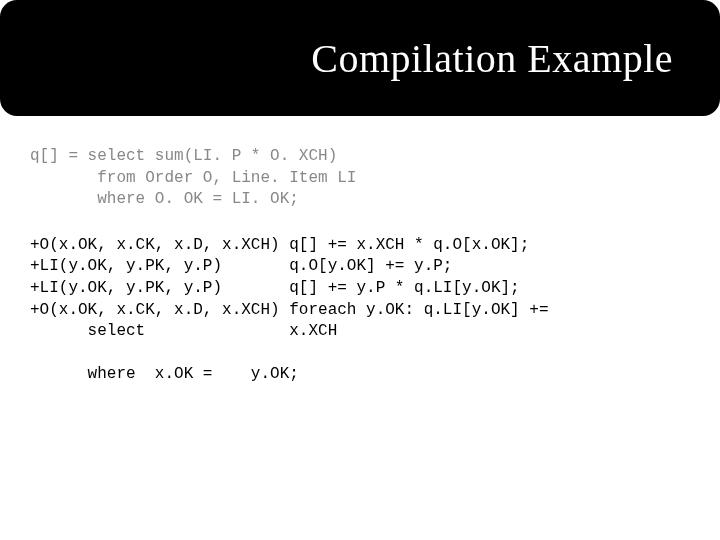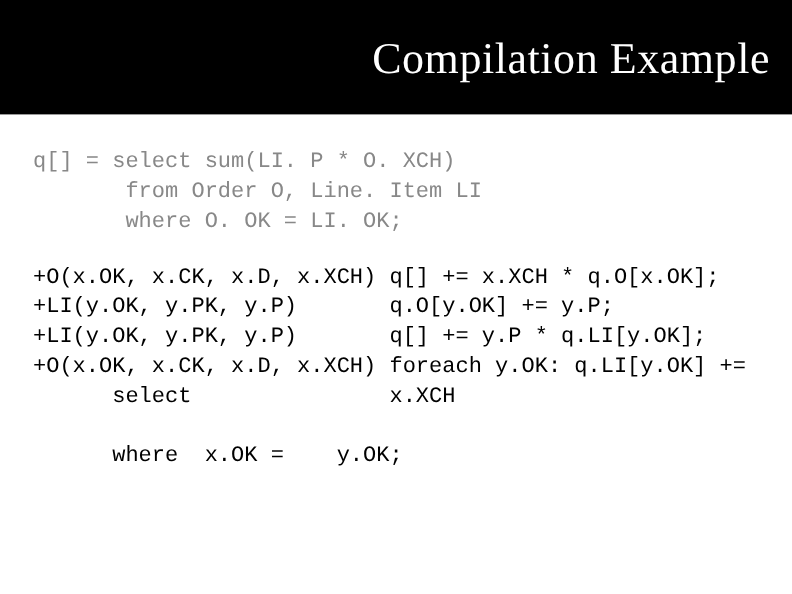--- a/index.html
+++ b/index.html
@@ -13,40 +13,41 @@
   }
   .slide {
     width: 720px;
     height: 540px;
     position: relative;
     box-sizing: border-box;
   }
   .titlebar {
     background: #000000;
     color: #ffffff;
-    height: 104px;
+    height: 116px;
     display: flex;
     align-items: center;
     justify-content: flex-end;
-    padding-right: 20px;
+    padding-right: 47px;
     box-sizing: border-box;
+    border-radius: 17px;
   }
   .titlebar h1 {
     margin: 0;
     font-weight: 400;
     font-size: 40px;
     letter-spacing: 0.5px;
   }
   .body {
     padding: 30px 30px 0 30px;
     box-sizing: border-box;
   }
   pre.code {
     font-family: "Courier New", Courier, monospace;
-    font-size: 20px;
+    font-size: 16px;
     line-height: 1.35;
     color: #888888;
     margin: 0 0 24px 0;
     white-space: pre;
   }
   pre.code.dark {
     color: #000000;
   }
 </style>
 </head>

